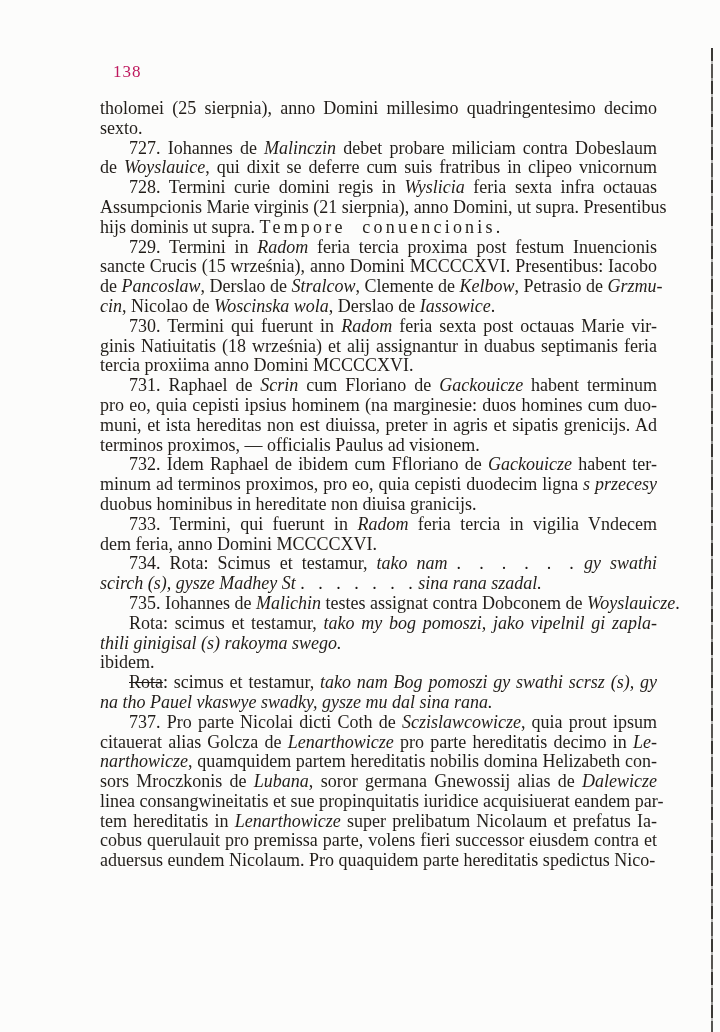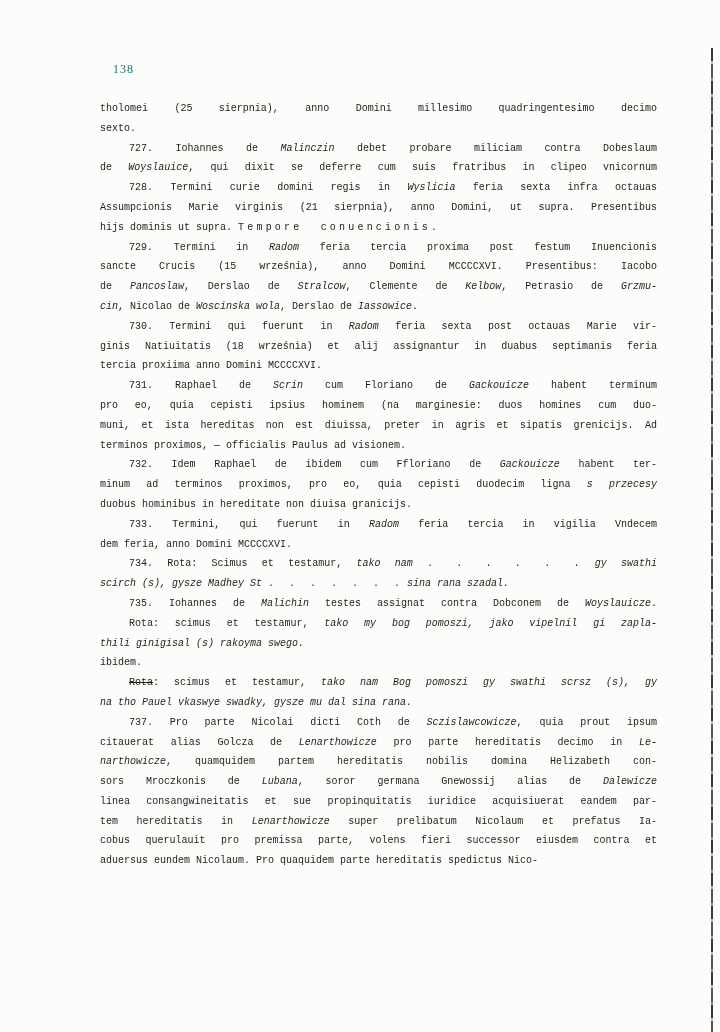--- a/index.html
+++ b/index.html
@@ -21,45 +21,44 @@
     position: absolute;
     top: 62px;
     left: 100px;
     width: 557px;
     height: 18px;
   }
   .page-number {
     position: absolute;
     left: 13px;
     top: 0;
-    font-size: 12px;
+    font-size: 17px;
     letter-spacing: 1px;
-    color: #0f766e;
+    color: #be185d;
   }
   .running-title {
     position: absolute;
     left: 0;
     right: 0;
     top: 3px;
     text-align: center;
     font-size: 10.3px;
     font-weight: bold;
     letter-spacing: 2.1px;
     word-spacing: 5px;
     color: #2a2622;
   }
   .text-body {
     position: absolute;
     top: 99px;
     left: 100px;
     width: 557px;
-    font-size: 10px;
+    font-size: 18px;
     line-height: 19.8px;
     color: #211d19;
-    font-family: Liberation Mono, monospace;
   }
   .para { margin: 0; }
   .line {
     text-align: justify;
     text-align-last: justify;
     white-space: nowrap;
     overflow: visible;
   }
   .line.last { text-align-last: left; }
   .line.indent { text-indent: 29px; }

